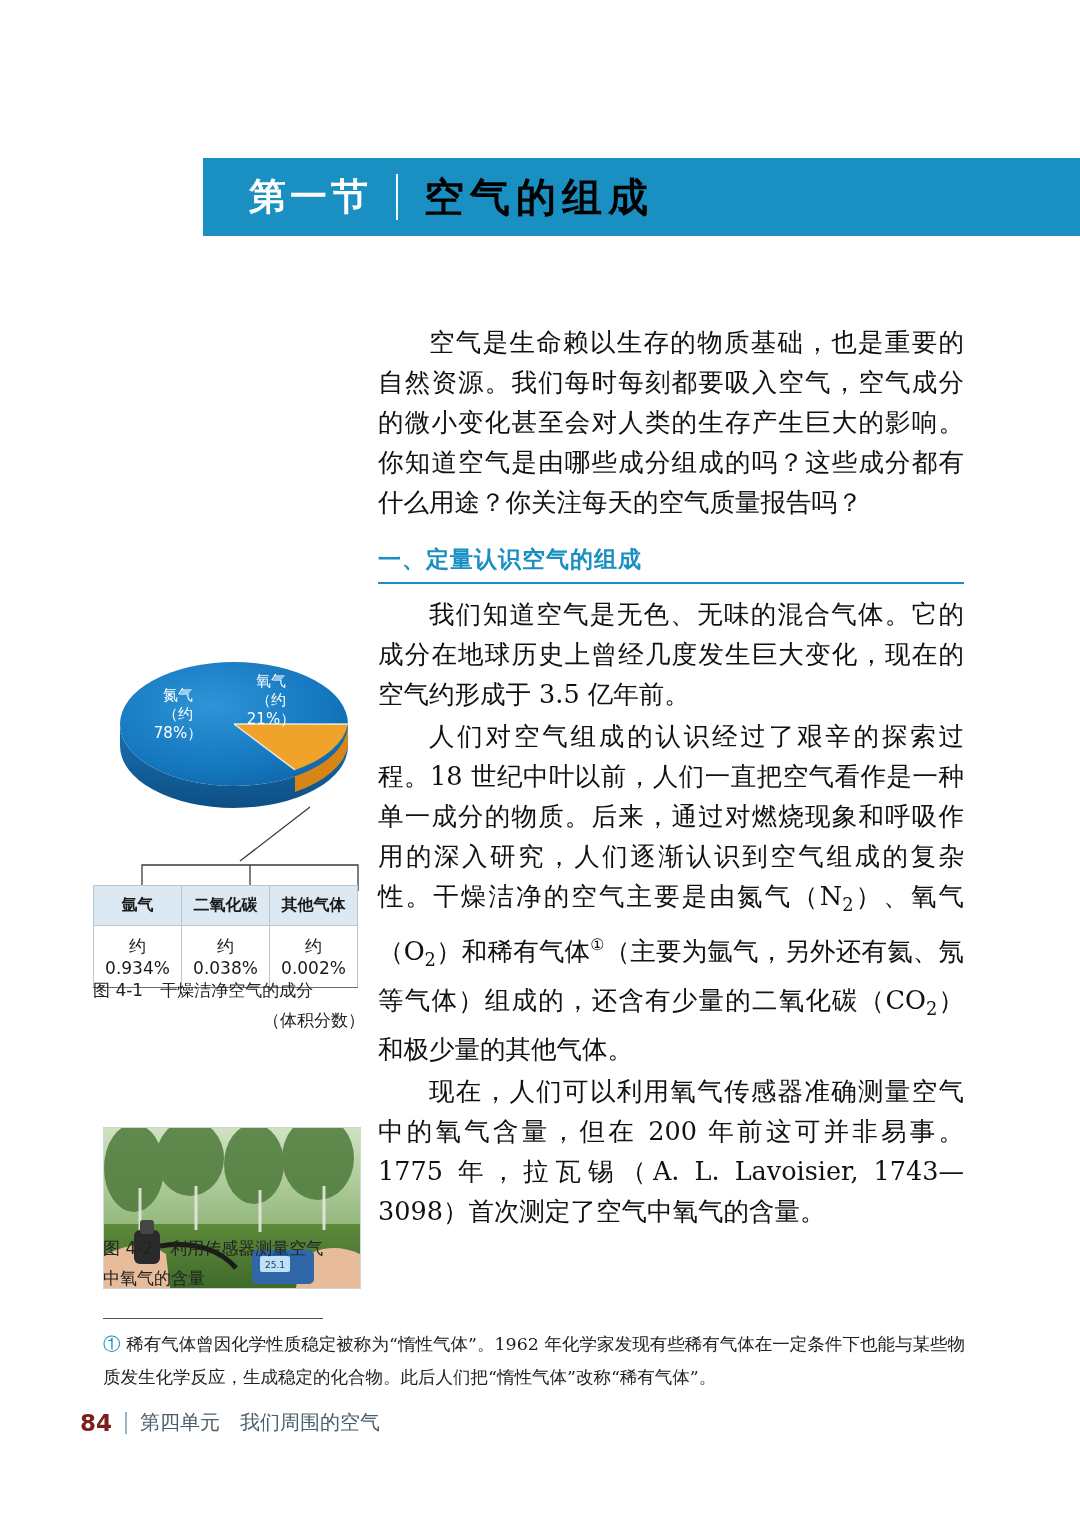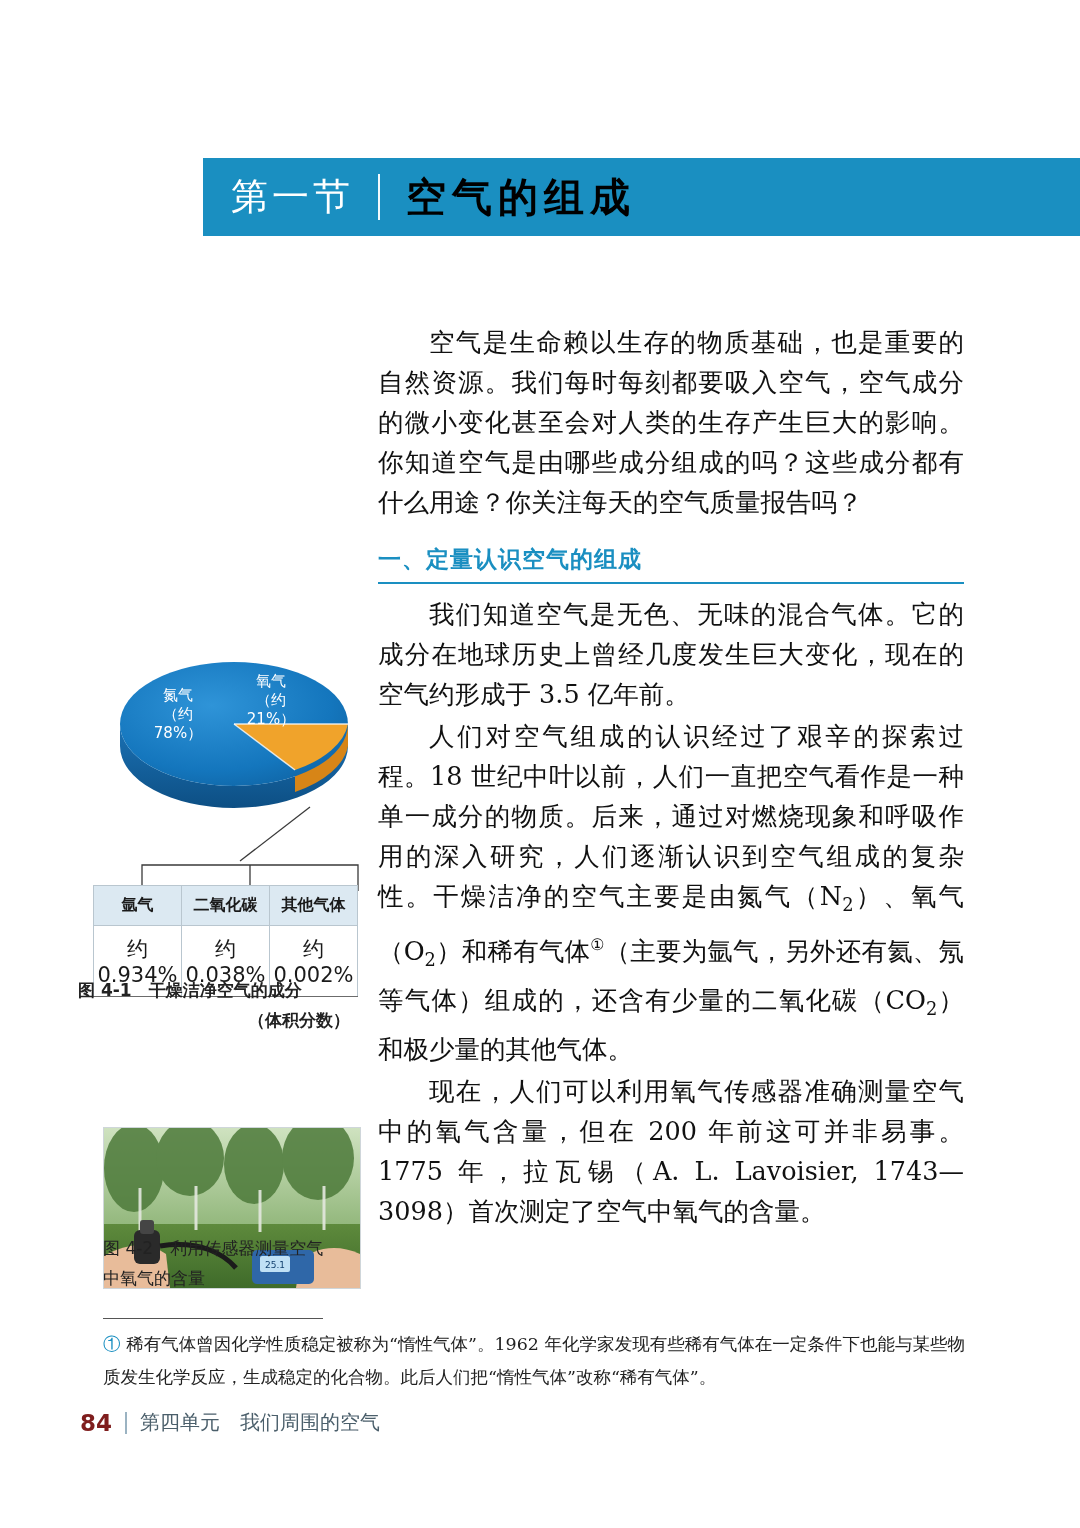--- a/index.html
+++ b/index.html
@@ -14,21 +14,21 @@
 
   
   .banner{
     position:absolute;left:203px;top:158px;width:877px;height:78px;
     background:#1a8fc1;
     display:flex;align-items:center;
   }
   .banner .sec{
     color:#ffffff;font-size:37px;letter-spacing:4px;
     font-family:"DejaVu Serif", serif;
-    padding-left:28px;font-weight:normal;
+    padding-left:46px;font-weight:bold;
   }
   .banner .divider{
     width:2px;height:46px;background:#ffffff;margin:0 26px 0 24px;opacity:.95;
   }
   .banner .title{
     color:#000000;font-size:40px;letter-spacing:6px;font-weight:bold;
     font-family:"DejaVu Serif", serif;
   }
 
   
@@ -64,31 +64,31 @@
   .pie-label.n2{left:42px;top:58px;width:72px;}
   .pie-label.o2{left:138px;top:44px;width:66px;}
 
   .connector{position:absolute;left:0;top:175px;width:268px;height:90px;}
 
   .tbl{
     position:absolute;left:93px;top:885px;width:265px;
     border-collapse:collapse;font-family:"DejaVu Sans", sans-serif;
   }
   .tbl td{
-    text-align:center;font-size:21px;color:#1a1a1a;
+    text-align:center;font-size:17px;color:#1a1a1a;
     padding:9px 2px;border:1px solid #b9c6cf;
   }
   .tbl tr.head td{background:#dce9f2;font-weight:bold;font-size:16px;}
   .tbl tr.val td{background:#ffffff;border-top:none;border-bottom:1px solid #6b6b6b;}
 
   .cap{
     position:absolute;font-size:17px;color:#222;line-height:30px;
     font-family:"DejaVu Sans", sans-serif;
   }
-  .cap1{left:78px;top:975px;width:272px;text-align:left;font-weight:bold;}
+  .cap1{left:93px;top:975px;width:272px;text-align:left;}
   .cap1 .l2{display:block;text-align:right;}
 
   
   .photo{
     position:absolute;left:103px;top:1127px;width:256px;height:160px;
     border:1px solid #cfd6da;overflow:hidden;background:#ef4444;text-align:right;
   }
   .cap2{left:103px;top:1233px;width:270px;}
 
   

